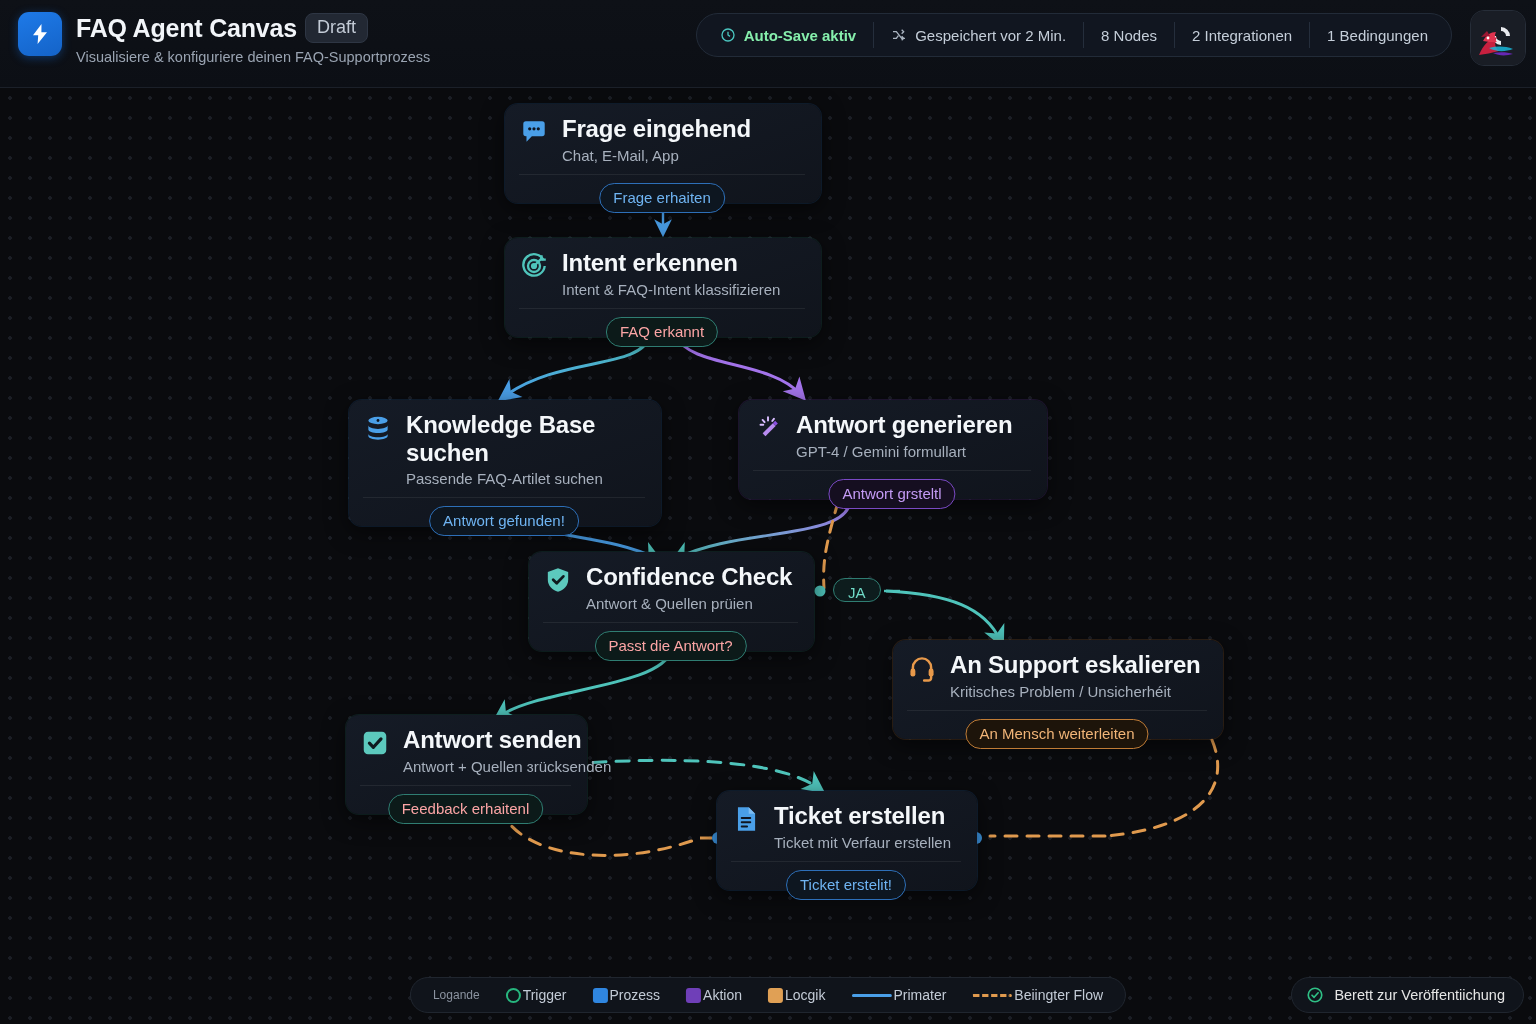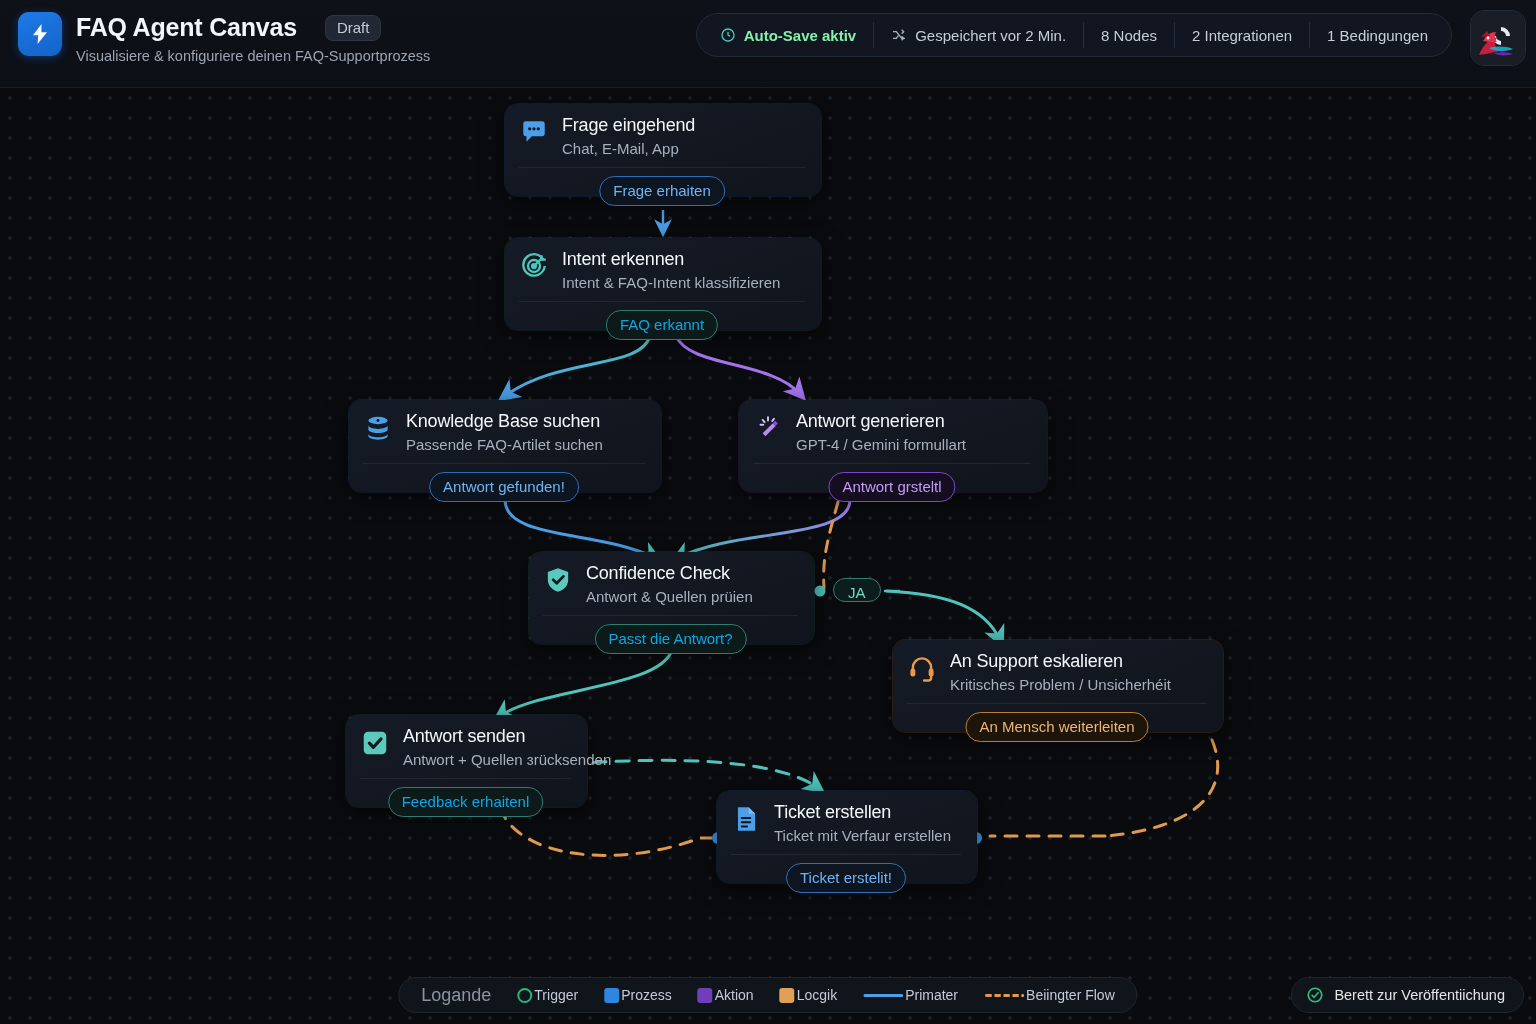--- a/index.html
+++ b/index.html
@@ -20,24 +20,24 @@
     z-index: 30;
   }
   #brand { position: absolute; left: 18px; top: 12px; display: flex; gap: 14px; align-items: flex-start; }
   #logo-tile {
     width: 44px; height: 44px; border-radius: 11px;
     background: linear-gradient(160deg, #1e7ae8 0%, #1463c8 100%);
     display: flex; align-items: center; justify-content: center;
     box-shadow: 0 2px 10px rgba(20,99,200,.45);
   }
   #logo-tile svg { width: 24px; height: 24px; }
-  #titleline { display: flex; align-items: center; gap: 28px; margin-top: 1px; }
+  #titleline { display: flex; align-items: center; gap: 8px; margin-top: 1px; }
   #app-title { font-size: 25px; font-weight: bold; color: #f2f5f9; letter-spacing: -0.2px; }
   #draft-chip {
-    font-size: 15px; color: #c3cbd6; background: #222833;
+    font-size: 18px; color: #c3cbd6; background: #222833;
     border: 1px solid #2e3644; border-radius: 8px; padding: 3px 11px 4px;
   }
   #subtitle { font-size: 14.5px; color: #9aa4b2; margin-top: 6px; }
 
   #statusbar {
     position: absolute; right: 84px; top: 13px; height: 44px;
     display: flex; align-items: center;
     background: #111620; border: 1px solid #222b38; border-radius: 22px;
     padding: 0 6px;
   }
@@ -62,53 +62,53 @@
 
   
   .node {
     position: absolute; border-radius: 13px;
     background: linear-gradient(160deg, #151b26 0%, #10141c 100%);
     border: 1.6px solid #2b3purple; padding: 11px 16px 0 14px;
     z-index: 10;
   }
   .node .row { display: flex; gap: 13px; align-items: flex-start; }
   .node .ico { width: 30px; height: 30px; flex: 0 0 30px; margin-top: 2px; }
-  .node .ttl { font-size: 18px; font-weight: normal; color: #f4f7fa; line-height: 1.15; letter-spacing: -0.2px; }
+  .node .ttl { font-size: 24px; font-weight: bold; color: #f4f7fa; line-height: 1.15; letter-spacing: -0.2px; }
   .node .sub { font-size: 15px; color: #a7b0bd; margin-top: 4px; white-space: nowrap; }
   .node .foot { margin-top: 10px; border-top: 1px solid rgba(255,255,255,.07); height: 29px; position: relative; }
   .chip {
     position: absolute; left: 50%; transform: translateX(-50%); top: 8px;
     font-size: 15px; padding: 5px 13px 6px; border-radius: 15px;
     background: #0e161d; white-space: nowrap;
   }
 
   
   .t-blue   { border-color: #2d6fb8; box-shadow: 0 0 0 1px rgba(45,111,184,.18), 0 6px 22px rgba(0,0,0,.55); }
   .t-blue .chip { color: #6fb4f2; border: 1.4px solid #2d6fb8; background:#0d1620; }
   .t-teal   { border-color: #2f7d72; box-shadow: 0 0 0 1px rgba(47,125,114,.18), 0 6px 22px rgba(0,0,0,.55); }
-  .t-teal .chip { color: #0ea5e9; border: 1.4px solid #2f7d72; background:#0c1a19; }
+  .t-teal .chip { color: #fca5a5; border: 1.4px solid #2f7d72; background:#0c1a19; }
   .t-purple { border-color: #7a49c4; box-shadow: 0 0 0 1px rgba(122,73,196,.18), 0 6px 22px rgba(0,0,0,.55); }
   .t-purple .chip { color: #c49bf5; border: 1.4px solid #7a49c4; background:#150e20; }
   .t-orange { border-color: #c07c36; box-shadow: 0 0 0 1px rgba(192,124,54,.18), 0 6px 22px rgba(0,0,0,.55); }
   .t-orange .chip { color: #f0b477; border: 1.4px solid #c07c36; background:#1d140a; }
 
   .edge-label {
     position: absolute; font-size: 15px; color: #6fd9c6;
     background: #0d1c1d; border: 1.5px solid #2f7d72;
     border-radius: 14px; padding: 5px 14px 0; z-index: 12;
   }
 
   
   #legend {
     position: absolute; left: 50%; transform: translateX(-50%); bottom: 11px;
     height: 36px; display: flex; align-items: center; gap: 26px;
     background: #10141b; border: 1px solid #20262f; border-radius: 18px;
     padding: 0 22px; z-index: 25;
   }
-  #legend .lbl { font-size: 18px; color: #8b93a0; }
+  #legend .lbl { font-size: 12px; color: #8b93a0; }
   .leg { display: flex; align-items: center; gap: 2px; font-size: 14px; color: #c3cbd6; }
   .sw { width: 15px; height: 15px; border-radius: 3px; }
   .swc { width: 15px; height: 15px; border-radius: 50%; border: 2.5px solid #27b67e; }
   .dashline, .soline { width: 40px; height: 0; border-top-width: 3px; border-radius: 2px; }
   .soline { border-top-style: solid; }
   .dashline { border-top-style: dashed; }
 
   #ready {
     position: absolute; right: 12px; bottom: 11px; height: 36px;
     display: flex; align-items: center; gap: 10px;

